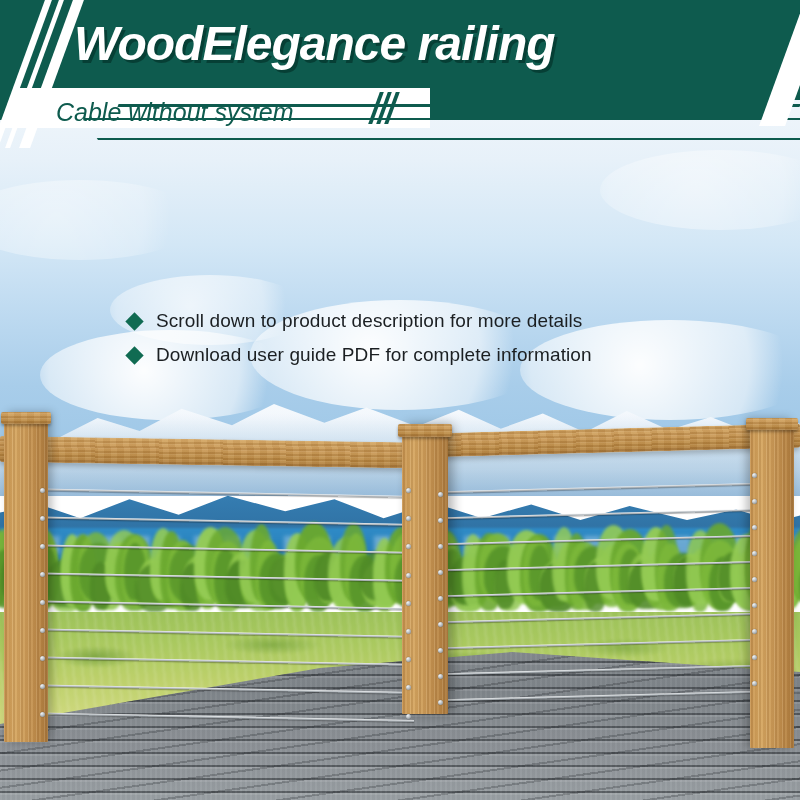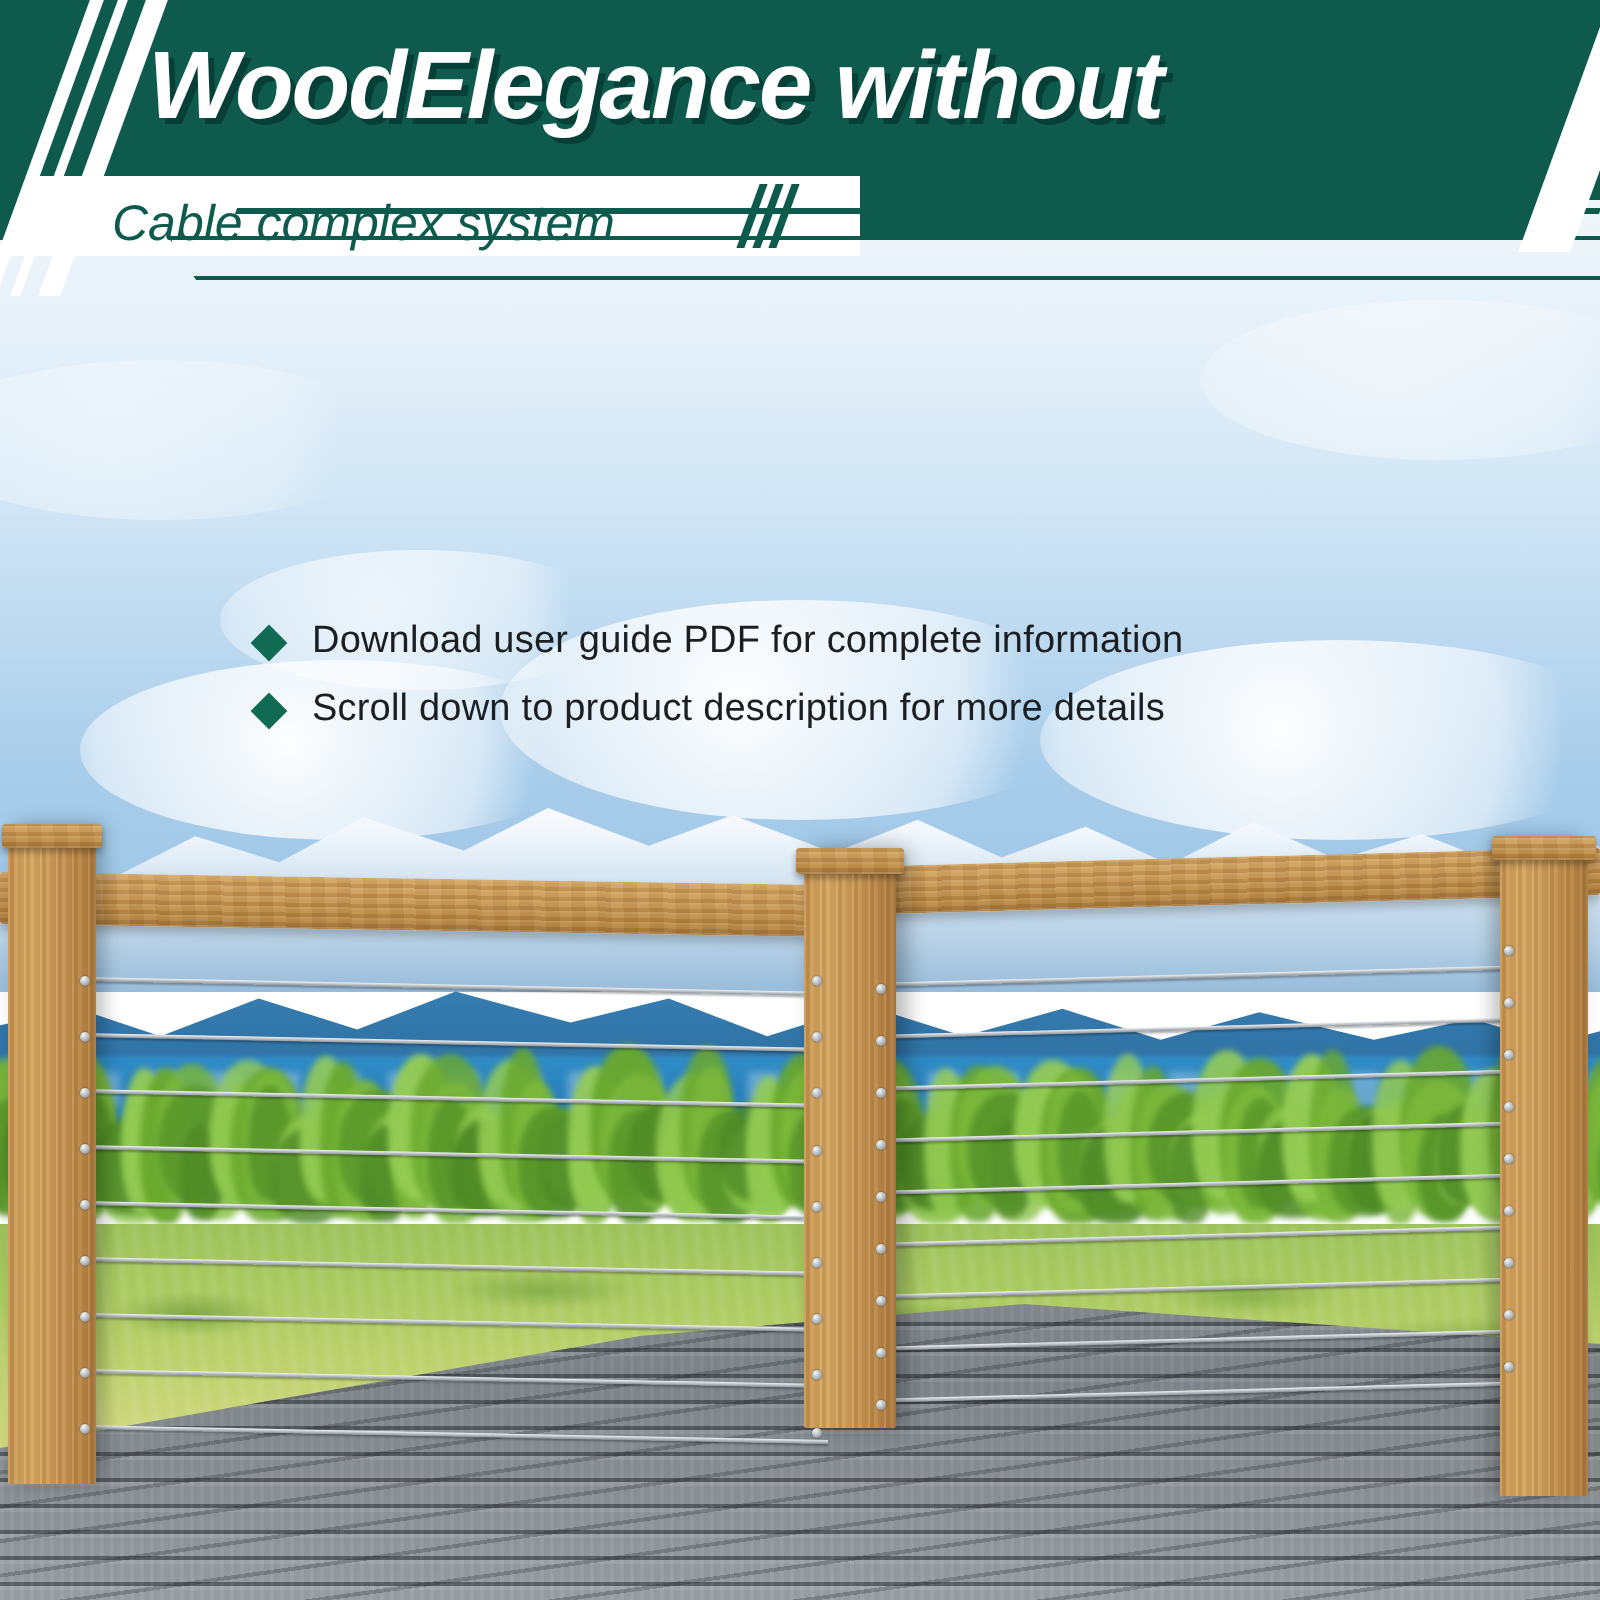--- a/index.html
+++ b/index.html
@@ -483,29 +483,29 @@
 
     <div class="slash-g" style="left:374px; top:92px; width:4px; height:32px;"></div>
     <div class="slash-g" style="left:382px; top:92px; width:4px; height:32px;"></div>
     <div class="slash-g" style="left:390px; top:92px; width:4px; height:32px;"></div>
 
     <div class="hdr-thinline"></div>
     <div class="hdr-outline"></div>
 
     <div class="slash" style="left:782px; top:0; width:26px; height:126px;"></div>
 
-    <div class="hdr-title">WoodElegance without</div>
-    <div class="hdr-sub">Cable complex system</div>
+    <div class="hdr-title">WoodElegance railing</div>
+    <div class="hdr-sub">Cable without system</div>
   </div>
 
 
   <div class="bullets">
+    <div class="bullet-row">
+      <span class="diamond"></span>
+      <span class="bullet-text">Scroll down to product description for more details</span>
+    </div>
     <div class="bullet-row">
       <span class="diamond"></span>
       <span class="bullet-text">Download user guide PDF for complete information</span>
     </div>
-    <div class="bullet-row">
-      <span class="diamond"></span>
-      <span class="bullet-text">Scroll down to product description for more details</span>
-    </div>
   </div>
 
 </div>
 
 </body></html>

